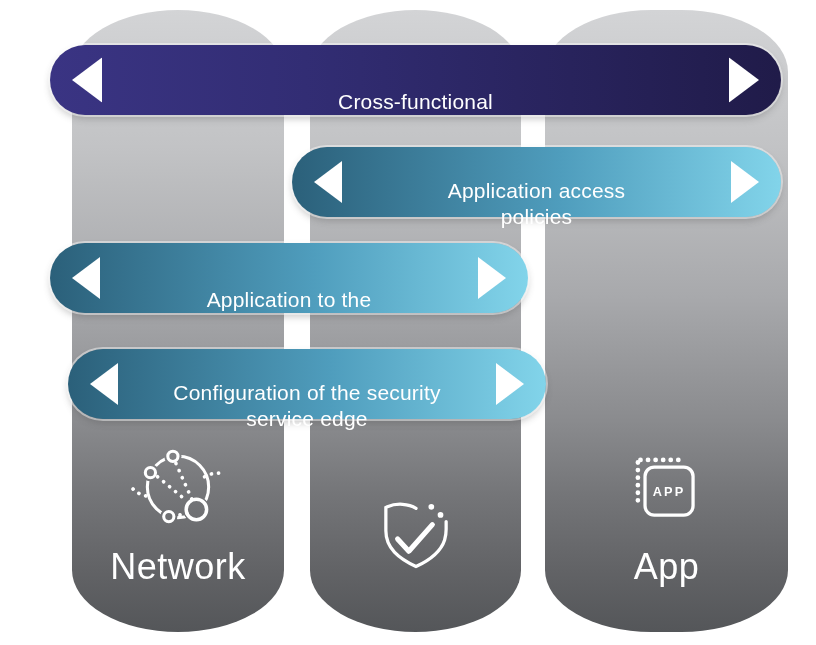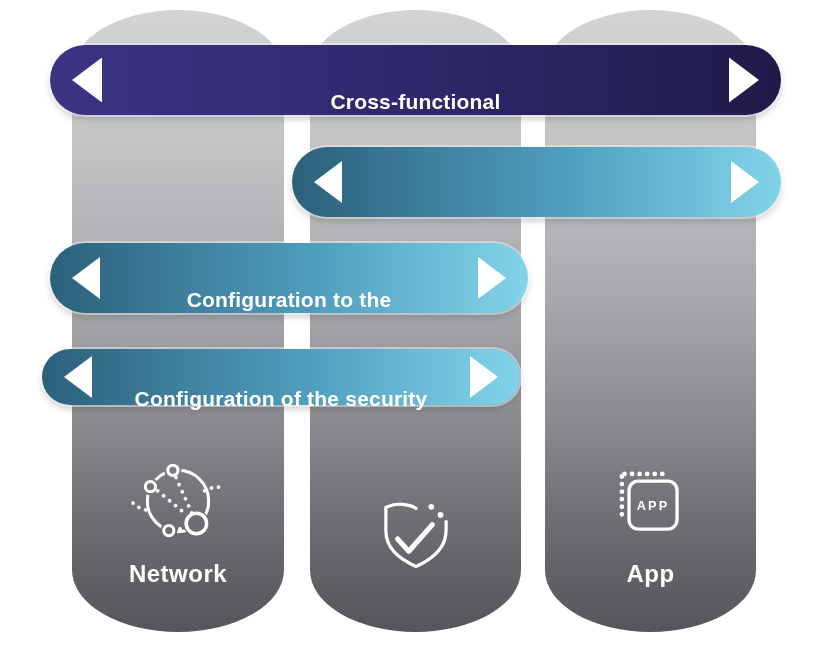--- a/index.html
+++ b/index.html
@@ -11,52 +11,52 @@
   
   .column {
     position:absolute; top:10px; height:622px;
     border-radius:106px / 62px;
     background:linear-gradient(180deg,
       var(--column_top) 0%, #c2c3c5 22%, #a8a9ac 46%,
       #8a8b8e 66%, #747578 78%, #626366 90%, var(--column_bottom) 100%);
   }
   .col-network  { left:72px;  width:212px; }
   .col-security { left:310px; width:211px; }
-  .col-app      { left:545px; width:211px; }
+  .col-app      { left:545px; width:211px;padding-left:32px; }
 
   .col-bottom {
     position:absolute; left:0; right:0; bottom:44px;
     display:flex; flex-direction:column; align-items:center; gap:10px;
   }
   .col-label {
-    color:#ffffff; font-size:24px; font-weight:700; letter-spacing:.5px;
+    color:#ffffff; font-size:36px; font-weight:400; letter-spacing:.5px;
   }
 
   
   .banner {
     position:absolute; height:70px; border-radius:36px; z-index:5;
     display:flex; align-items:center; justify-content:center;
     box-shadow:0 0 0 2px rgba(255,255,255,.45), 0 4px 7px rgba(70,70,70,.28);
   }
   .banner-indigo {
     background:linear-gradient(90deg,
       var(--indigo_light) 0%, var(--indigo_mid) 35%, var(--indigo_dark) 100%);
   }
   .banner-teal {
     background:linear-gradient(90deg,
       var(--teal_dark) 0%, var(--teal_mid) 55%, var(--teal_light) 100%);
   }
   .b1 { left:50px;  top:45px;  width:731px; }
   .b2 { left:292px; top:147px; width:489px; }
   .b3 { left:50px;  top:243px; width:478px; }
-  .b4 { left:42px;  top:349px; width:478px; height:56px; }
+  .b4 { left:68px;  top:349px; width:478px; height:70px; }
 
   .banner-text {
     color:var(--banner_text); font-size:21px; line-height:25.5px;
-    font-weight:700; letter-spacing:.2px; text-align:center;margin-top:43px;
+    font-weight:400; letter-spacing:.2px; text-align:center;margin-top:43px;
   }
   .arrow { position:absolute; top:50%; transform:translateY(-50%); }
   .arrow-left  { left:22px; }
   .arrow-right { right:22px; }
 </style>
 </head>
 <body>
 
 <div class="stage">
 
@@ -120,42 +120,47 @@
     </div>
     <svg class="arrow arrow-right" width="30" height="45" viewBox="0 0 30 45">
       <polygon points="0,0 0,45 30,22.5" fill="#ffffff"></polygon>
     </svg>
   </div>
 
   <div class="banner banner-teal b2">
     <svg class="arrow arrow-left" width="28" height="43" viewBox="0 0 30 45">
       <polygon points="30,0 30,45 0,22.5" fill="#ffffff"></polygon>
     </svg>
+    <div class="banner-text">
+      <div>Application access</div>
+      <div>policies</div>
+    </div>
     <svg class="arrow arrow-right" width="28" height="43" viewBox="0 0 30 45">
       <polygon points="0,0 0,45 30,22.5" fill="#ffffff"></polygon>
     </svg>
   </div>
 
   <div class="banner banner-teal b3">
     <svg class="arrow arrow-left" width="28" height="43" viewBox="0 0 30 45">
       <polygon points="30,0 30,45 0,22.5" fill="#ffffff"></polygon>
     </svg>
     <div class="banner-text">
-      <div>Configuration to the</div>
+      <div>Application to the</div>
     </div>
     <svg class="arrow arrow-right" width="28" height="43" viewBox="0 0 30 45">
       <polygon points="0,0 0,45 30,22.5" fill="#ffffff"></polygon>
     </svg>
   </div>
 
   <div class="banner banner-teal b4">
     <svg class="arrow arrow-left" width="28" height="43" viewBox="0 0 30 45">
       <polygon points="30,0 30,45 0,22.5" fill="#ffffff"></polygon>
     </svg>
     <div class="banner-text">
       <div>Configuration of the security</div>
+      <div>service edge</div>
     </div>
     <svg class="arrow arrow-right" width="28" height="43" viewBox="0 0 30 45">
       <polygon points="0,0 0,45 30,22.5" fill="#ffffff"></polygon>
     </svg>
   </div>
 
 </div>
 
 </body></html>

